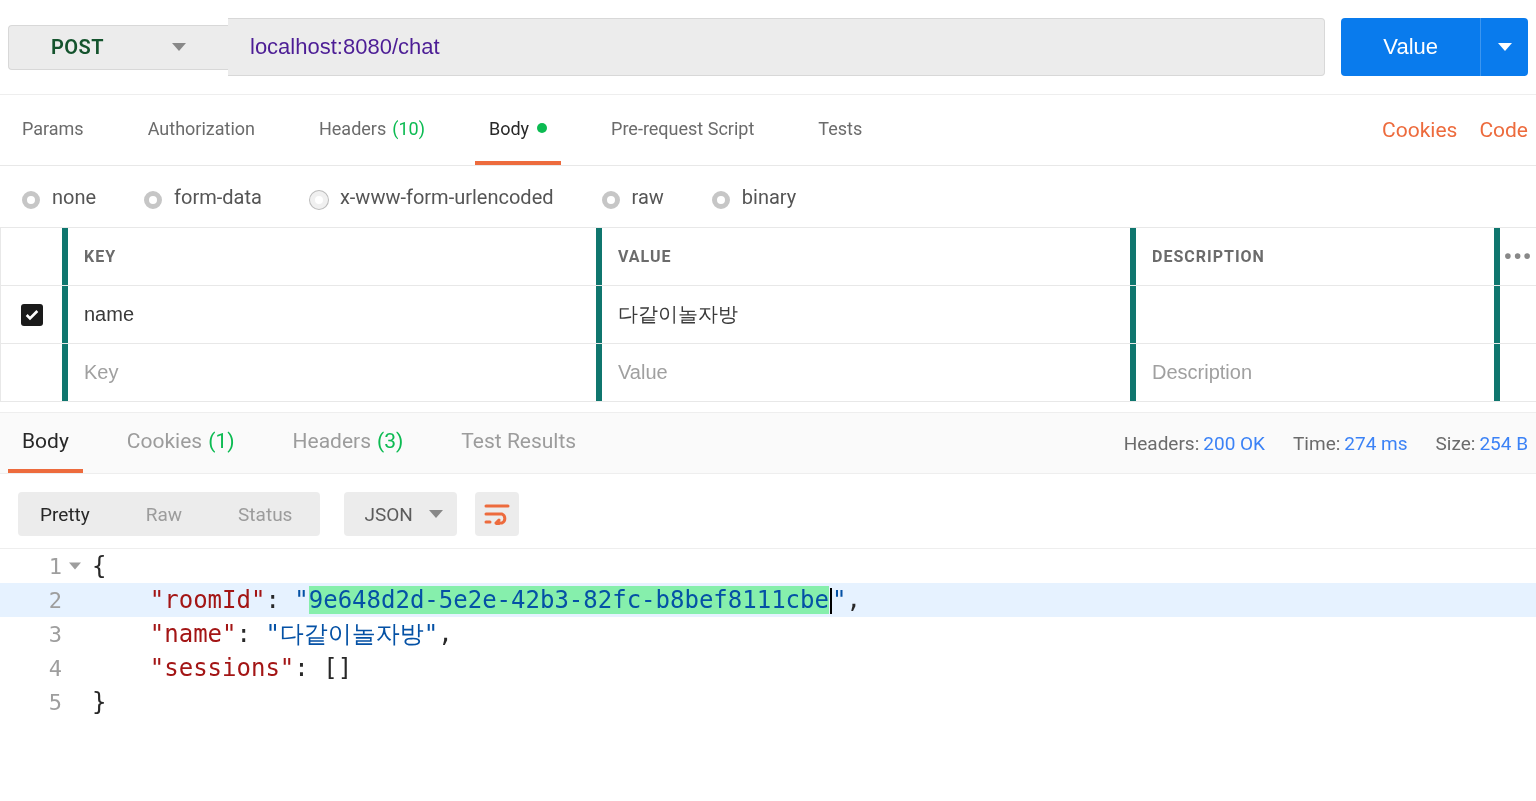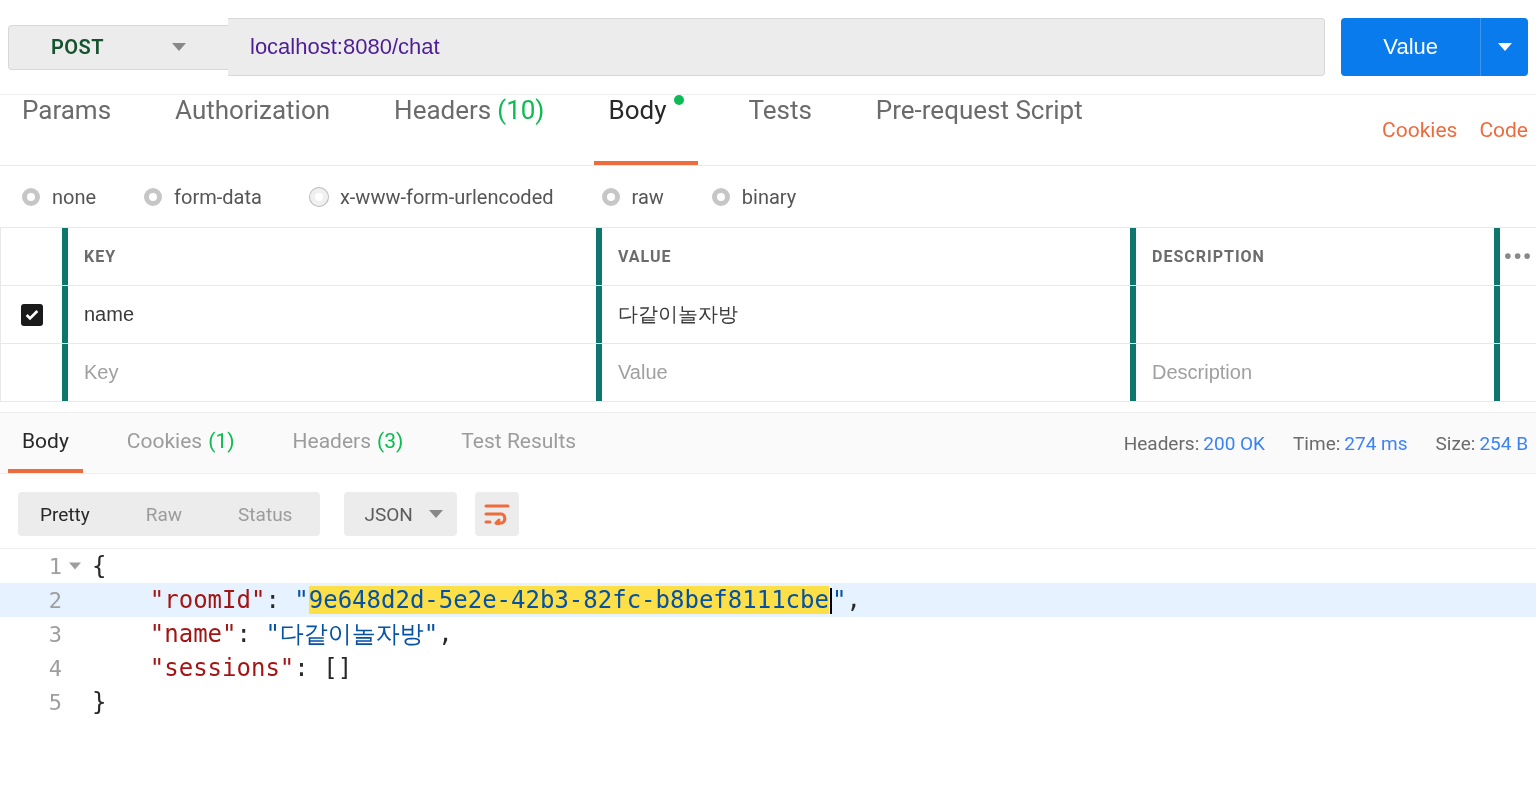--- a/index.html
+++ b/index.html
@@ -6,28 +6,28 @@
 body { font-family: -apple-system, BlinkMacSystemFont, "Segoe UI", Roboto, sans-serif; background: #fff; color: #282828; width: 1536px; }
 .top-bar { display: flex; align-items: center; padding: 18px 8px; gap: 0; }
 .method-select { height: 45px; width: 220px; background: #ececec; border: 1px solid #d8d8d8; border-right: none; display: flex; align-items: center; padding: 0 42px; font-size: 20px; color: #14532d; font-weight: 600; letter-spacing: 0.5px; cursor: pointer; position: relative; border-radius: 4px 0 0 4px; justify-content: space-between; }
 .method-select .tri { width: 0; height: 0; border-left: 7px solid transparent; border-right: 7px solid transparent; border-top: 8px solid #888; }
 .url-input { flex: 1; height: 58px; background: #ececec; border: 1px solid #d8d8d8; border-left: none; font-size: 22px; color: #4c1d95; padding: 0 22px; outline: none; border-radius: 0 4px 4px 0; }
 .send-wrap { display: flex; margin-left: 16px; }
 .send-btn { height: 58px; background: #097bed; color: #fff; border: none; font-size: 22px; font-weight: 500; padding: 0 42px; cursor: pointer; border-radius: 4px 0 0 4px; }
 .send-split { height: 58px; width: 48px; background: #097bed; border: none; border-left: 1px solid #3c96f0; cursor: pointer; border-radius: 0 4px 4px 0; display: flex; align-items: center; justify-content: center; }
 .send-split .tri { width: 0; height: 0; border-left: 7px solid transparent; border-right: 7px solid transparent; border-top: 8px solid #fff; }
 .req-tabs { display: flex; align-items: center; height: 72px; border-bottom: 1px solid #e8e8e8; border-top: 1px solid #eee; padding: 0 8px; }
-.req-tabs .tab { font-size: 26px; color: #6b6b6b; padding: 0 14px; margin-right: 36px; height: 100%; display: flex; align-items: flex-start; border-bottom: 4px solid transparent; cursor: pointer; position: relative; }
+.req-tabs .tab { font-size: 18px; color: #6b6b6b; padding: 0 14px; margin-right: 36px; height: 100%; display: flex; align-items: center; border-bottom: 4px solid transparent; cursor: pointer; position: relative; }
 .req-tabs .tab.active { color: #282828; border-bottom-color: #ed6b3d; }
 .req-tabs .tab .count { color: #0cbb52; margin-left: 6px; }
 .req-tabs .tab .dot { width: 10px; height: 10px; border-radius: 50%; background: #0cbb52; margin-left: 8px; }
 .req-tabs .spacer { flex: 1; }
 .req-tabs .link { color: #ed6b3d; font-size: 21px; margin-left: 22px; cursor: pointer; }
 .body-types { display: flex; align-items: center; height: 62px; padding: 0 22px; border-bottom: 1px solid #e8e8e8; gap: 48px; }
-.body-types label { display: flex; align-items: center; font-size: 20px; color: #555; cursor: pointer; gap: 12px; }
+.body-types label { display: flex; align-items: flex-end; font-size: 20px; color: #555; cursor: pointer; gap: 12px; }
 .body-types .radio { width: 18px; height: 18px; border-radius: 50%; border: 5px solid #c6c6c6; background: #fff; }
 .body-types .radio.checked { border-color: #f0f0f0; box-shadow: 0 0 0 1px #bbb; }
 .body-types .radio.checked .inner { width: 100%; height: 100%; border-radius: 50%; background: #ed6b3d; }
 .kv-table { width: 100%; }
 .kv-header, .kv-row { display: grid; grid-template-columns: 68px 534px 534px 1fr 36px; align-items: center; height: 58px; border-bottom: 1px solid #e8e8e8; }
 .kv-header { background: #fff; color: #6b6b6b; font-size: 16px; font-weight: 700; letter-spacing: 1px; }
 .kv-header > div, .kv-row > div { padding: 0 16px; height: 100%; display: flex; align-items: center; border-right: 6px solid #0f766e; }
 .kv-header > div:first-child, .kv-row > div:first-child { border-left: 1px solid #e8e8e8; justify-content: center; }
 .kv-header > div:last-child, .kv-row > div:last-child { border-right: none; justify-content: center; color: #888; font-size: 24px; }
 .kv-row { font-size: 20px; color: #3a3a3a; }
@@ -53,21 +53,21 @@
 .code-area { font-family: ui-monospace, Menlo, Consolas, monospace; font-size: 24px; border-top: 1px solid #eee; }
 .code-line { display: flex; align-items: center; height: 34px; }
 .code-line .gutter { width: 78px; text-align: right; padding-right: 16px; color: #9e9e9e; font-size: 22px; position: relative; }
 .code-line .gutter .fold { position: absolute; right: -3px; top: 50%; transform: translateY(-50%); width: 0; height: 0; border-left: 6px solid transparent; border-right: 6px solid transparent; border-top: 7px solid #9e9e9e; }
 .code-line .content { padding-left: 14px; white-space: pre; }
 .code-line.hl { background: #e6f2ff; }
 .tok-brace { color: #282828; }
 .tok-key { color: #a31515; }
 .tok-str { color: #0451a5; }
 .tok-punc { color: #282828; }
-.sel { background: #fde047; }
+.sel { background: #86efac; }
 .caret { display: inline-block; width: 2px; height: 26px; background: #000; vertical-align: middle; margin-left: 1px; }
 </style>
 </head>
 <body>
 
 <div class="top-bar">
   <div class="method-select">
     <span>POST</span>
     <span class="tri"></span>
   </div>
@@ -89,24 +89,24 @@
     </div>
   <div class="tab">
       <span>Headers</span>
       <span class="count">(10)</span>
     </div>
   <div class="tab active">
       <span>Body</span>
       <span class="dot"></span>
     </div>
   <div class="tab">
+      <span>Pre-request Script</span>
+    </div>
+  <div class="tab">
       <span>Tests</span>
-    </div>
-  <div class="tab">
-      <span>Pre-request Script</span>
     </div>
   <div class="spacer"></div>
   <span class="link">Cookies</span>
   <span class="link">Code</span>
 </div>
 
 <div class="body-types">
   <label>
       <span class="radio"></span>
       <span>none</span>

